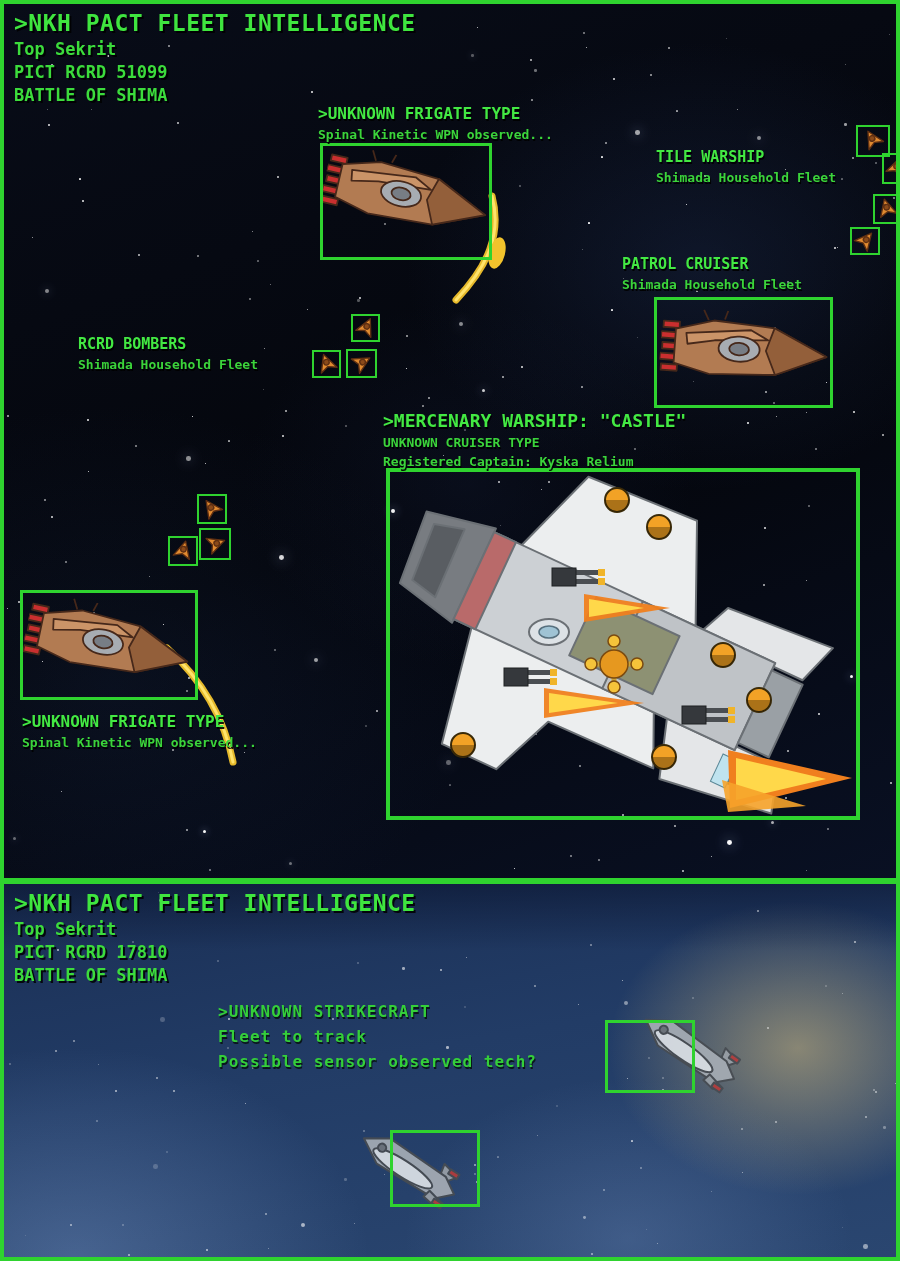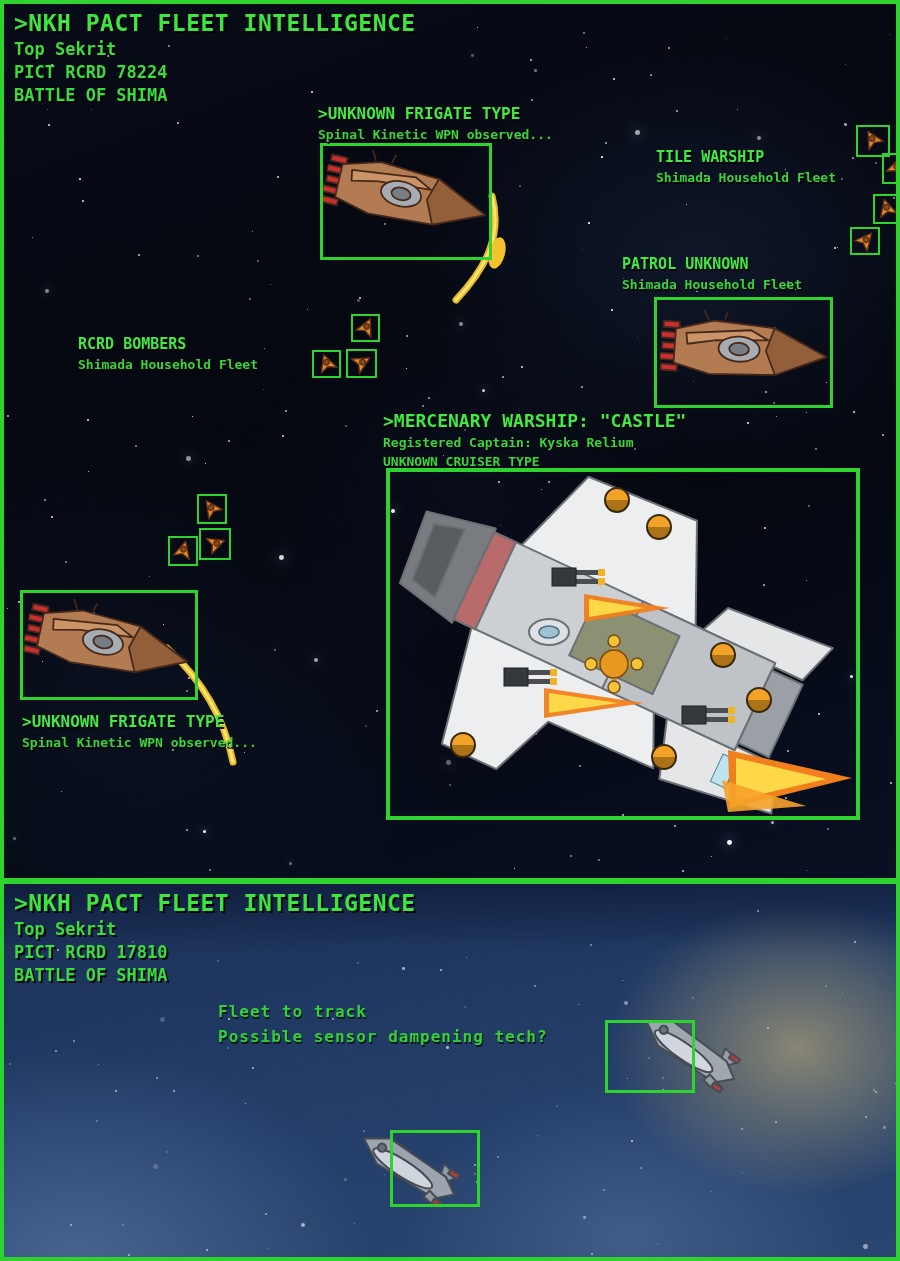--- a/index.html
+++ b/index.html
@@ -275,21 +275,21 @@
       <path d="M 488 192 C 498 230, 484 262, 452 296" stroke="#f2c32c" stroke-width="7" fill="none" stroke-linecap="round" opacity="0.95"></path>
       <path d="M 488 192 C 498 230, 484 262, 452 296" stroke="#ffe36b" stroke-width="3" fill="none" stroke-linecap="round"></path>
       <ellipse cx="493" cy="249" rx="8" ry="16" fill="#f2c32c" transform="rotate(14 493 249)"></ellipse>
       <path d="M 163 644 C 198 676, 220 712, 229 758" stroke="#f2c32c" stroke-width="7" fill="none" stroke-linecap="round" opacity="0.95"></path>
       <path d="M 163 644 C 198 676, 220 712, 229 758" stroke="#ffe36b" stroke-width="3" fill="none" stroke-linecap="round"></path>
     </svg>
 
     <header class="hdr">
       <div class="hdr-title">&gt;NKH PACT FLEET INTELLIGENCE</div>
       <div class="hdr-line">Top Sekrit</div>
-      <div class="hdr-line">PICT RCRD 78224</div>
+      <div class="hdr-line">PICT RCRD 51099</div>
       <div class="hdr-line">BATTLE OF SHIMA</div>
     </header>
 
     <div class="ann" style="left:314px;top:100px">
       <div class="ann-title">&gt;UNKNOWN FRIGATE TYPE</div>
       <div class="ann-note">Spinal Kinetic WPN observed...</div>
     </div>
     <svg class="ship" style="left:318px;top:154px;width:168px;height:84px;transform:rotate(13deg)" viewBox="0 0 190 95">
         <use href="#frigate"></use>
       </svg>
@@ -310,21 +310,21 @@
     <svg class="ship" style="left:871px;top:193px;width:24px;height:24px;transform:rotate(-15deg)" viewBox="0 0 26 26">
         <use href="#fighter"></use>
       </svg>
     <div class="tbox thin" style="left:869px;top:190px;width:27px;height:30px"></div>
     <svg class="ship" style="left:849px;top:225px;width:24px;height:24px;transform:rotate(40deg)" viewBox="0 0 26 26">
         <use href="#fighter"></use>
       </svg>
     <div class="tbox thin" style="left:846px;top:223px;width:30px;height:28px"></div>
 
     <div class="ann" style="left:618px;top:251px">
-      <div class="ann-title sm">PATROL UNKNOWN</div>
+      <div class="ann-title sm">PATROL CRUISER</div>
       <div class="ann-note">Shimada Household Fleet</div>
     </div>
     <svg class="ship" style="left:656px;top:308px;width:170px;height:85px;transform:rotate(4deg)" viewBox="0 0 190 95">
         <use href="#frigate"></use>
       </svg>
     <div class="tbox" style="left:650px;top:293px;width:179px;height:111px"></div>
 
     <div class="ann" style="left:74px;top:331px">
       <div class="ann-title sm">RCRD BOMBERS</div>
       <div class="ann-note">Shimada Household Fleet</div>
@@ -337,22 +337,22 @@
         <use href="#fighter"></use>
       </svg>
     <div class="tbox thin" style="left:308px;top:346px;width:29px;height:28px"></div>
     <svg class="ship" style="left:345px;top:347px;width:24px;height:24px;transform:rotate(60deg)" viewBox="0 0 26 26">
         <use href="#fighter"></use>
       </svg>
     <div class="tbox thin" style="left:342px;top:345px;width:31px;height:29px"></div>
 
     <div class="ann" style="left:379px;top:406px">
       <div class="ann-title lg">&gt;MERCENARY WARSHIP: "CASTLE"</div>
+      <div class="ann-note">UNKNOWN CRUISER TYPE</div>
       <div class="ann-note">Registered Captain: Kyska Relium</div>
-      <div class="ann-note">UNKNOWN CRUISER TYPE</div>
     </div>
 
     <svg class="ship" style="left:382px;top:464px;width:474px;height:352px" viewBox="0 0 474 352">
       <g transform="translate(237,176) rotate(25) translate(-240,-105)" stroke="#6b7075" stroke-width="2" stroke-linejoin="round">
         <polygon points="105,62 138,-32 255,-38 300,62" fill="#eceeef"></polygon>
         <polygon points="320,28 432,20 418,62 305,62" fill="#e4e6e8"></polygon>
         <polygon points="95,150 118,272 178,272 205,207 320,205 295,150" fill="#eceeef"></polygon>
         <polygon points="310,150 432,150 446,196 330,212" fill="#e4e6e8"></polygon>
         <rect x="76" y="58" width="310" height="96" fill="#ccd0d4"></rect>
         <rect x="240" y="58" width="146" height="96" fill="#bfc3c7"></rect>
@@ -551,22 +551,23 @@
       </div>
 
     <header class="hdr">
       <div class="hdr-title">&gt;NKH PACT FLEET INTELLIGENCE</div>
       <div class="hdr-line">Top Sekrit</div>
       <div class="hdr-line">PICT RCRD 17810</div>
       <div class="hdr-line">BATTLE OF SHIMA</div>
     </header>
 
     <div class="ann" style="left:214px;top:118px">
+      <div class="ann2-line">&gt;UNKNOWN STRIKECRAFT</div>
       <div class="ann2-line">Fleet to track</div>
-      <div class="ann2-line">Possible sensor dampening tech?</div>
+      <div class="ann2-line">Possible sensor observed tech?</div>
     </div>
 
     <svg class="ship" style="left:629px;top:140px;width:115px;height:49px;transform:rotate(35deg);opacity:0.92" viewBox="0 0 112 48">
         <use href="#strikecraft"></use>
       </svg>
     <div class="tbox" style="left:601px;top:136px;width:90px;height:73px"></div>
 
     <svg class="ship" style="left:348px;top:257px;width:115px;height:49px;transform:rotate(33deg);opacity:0.92" viewBox="0 0 112 48">
         <use href="#strikecraft"></use>
       </svg>

